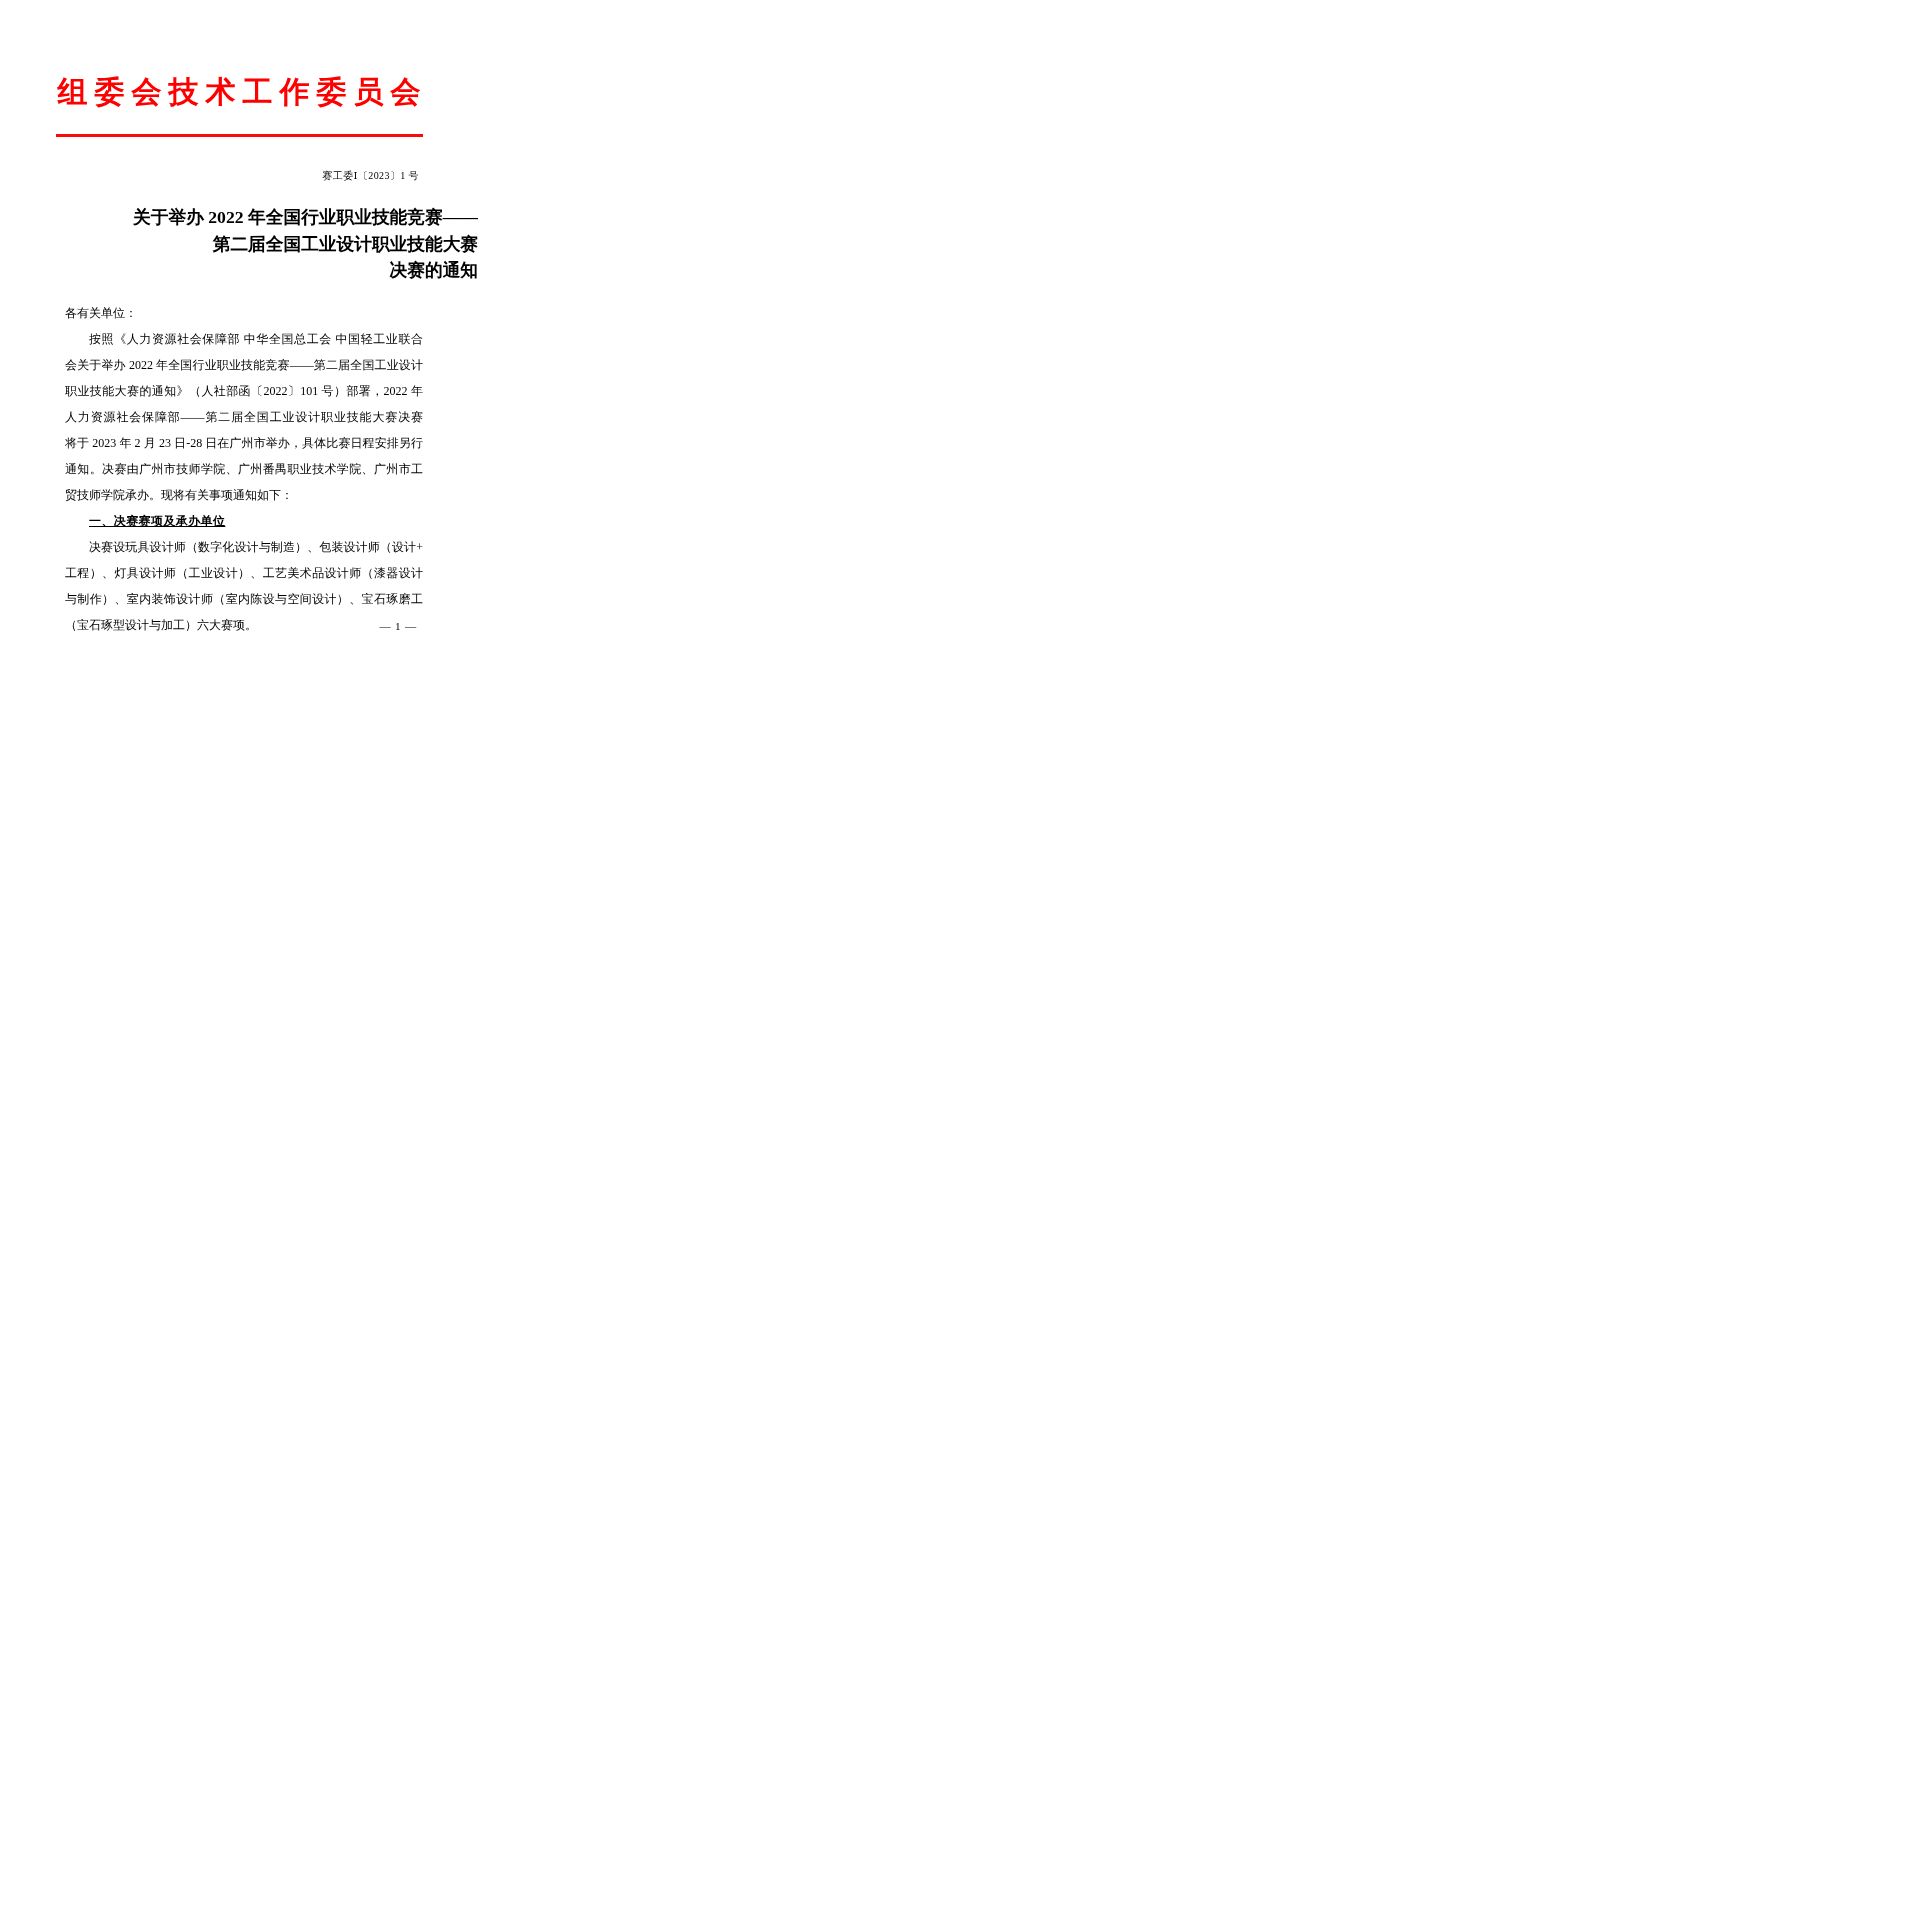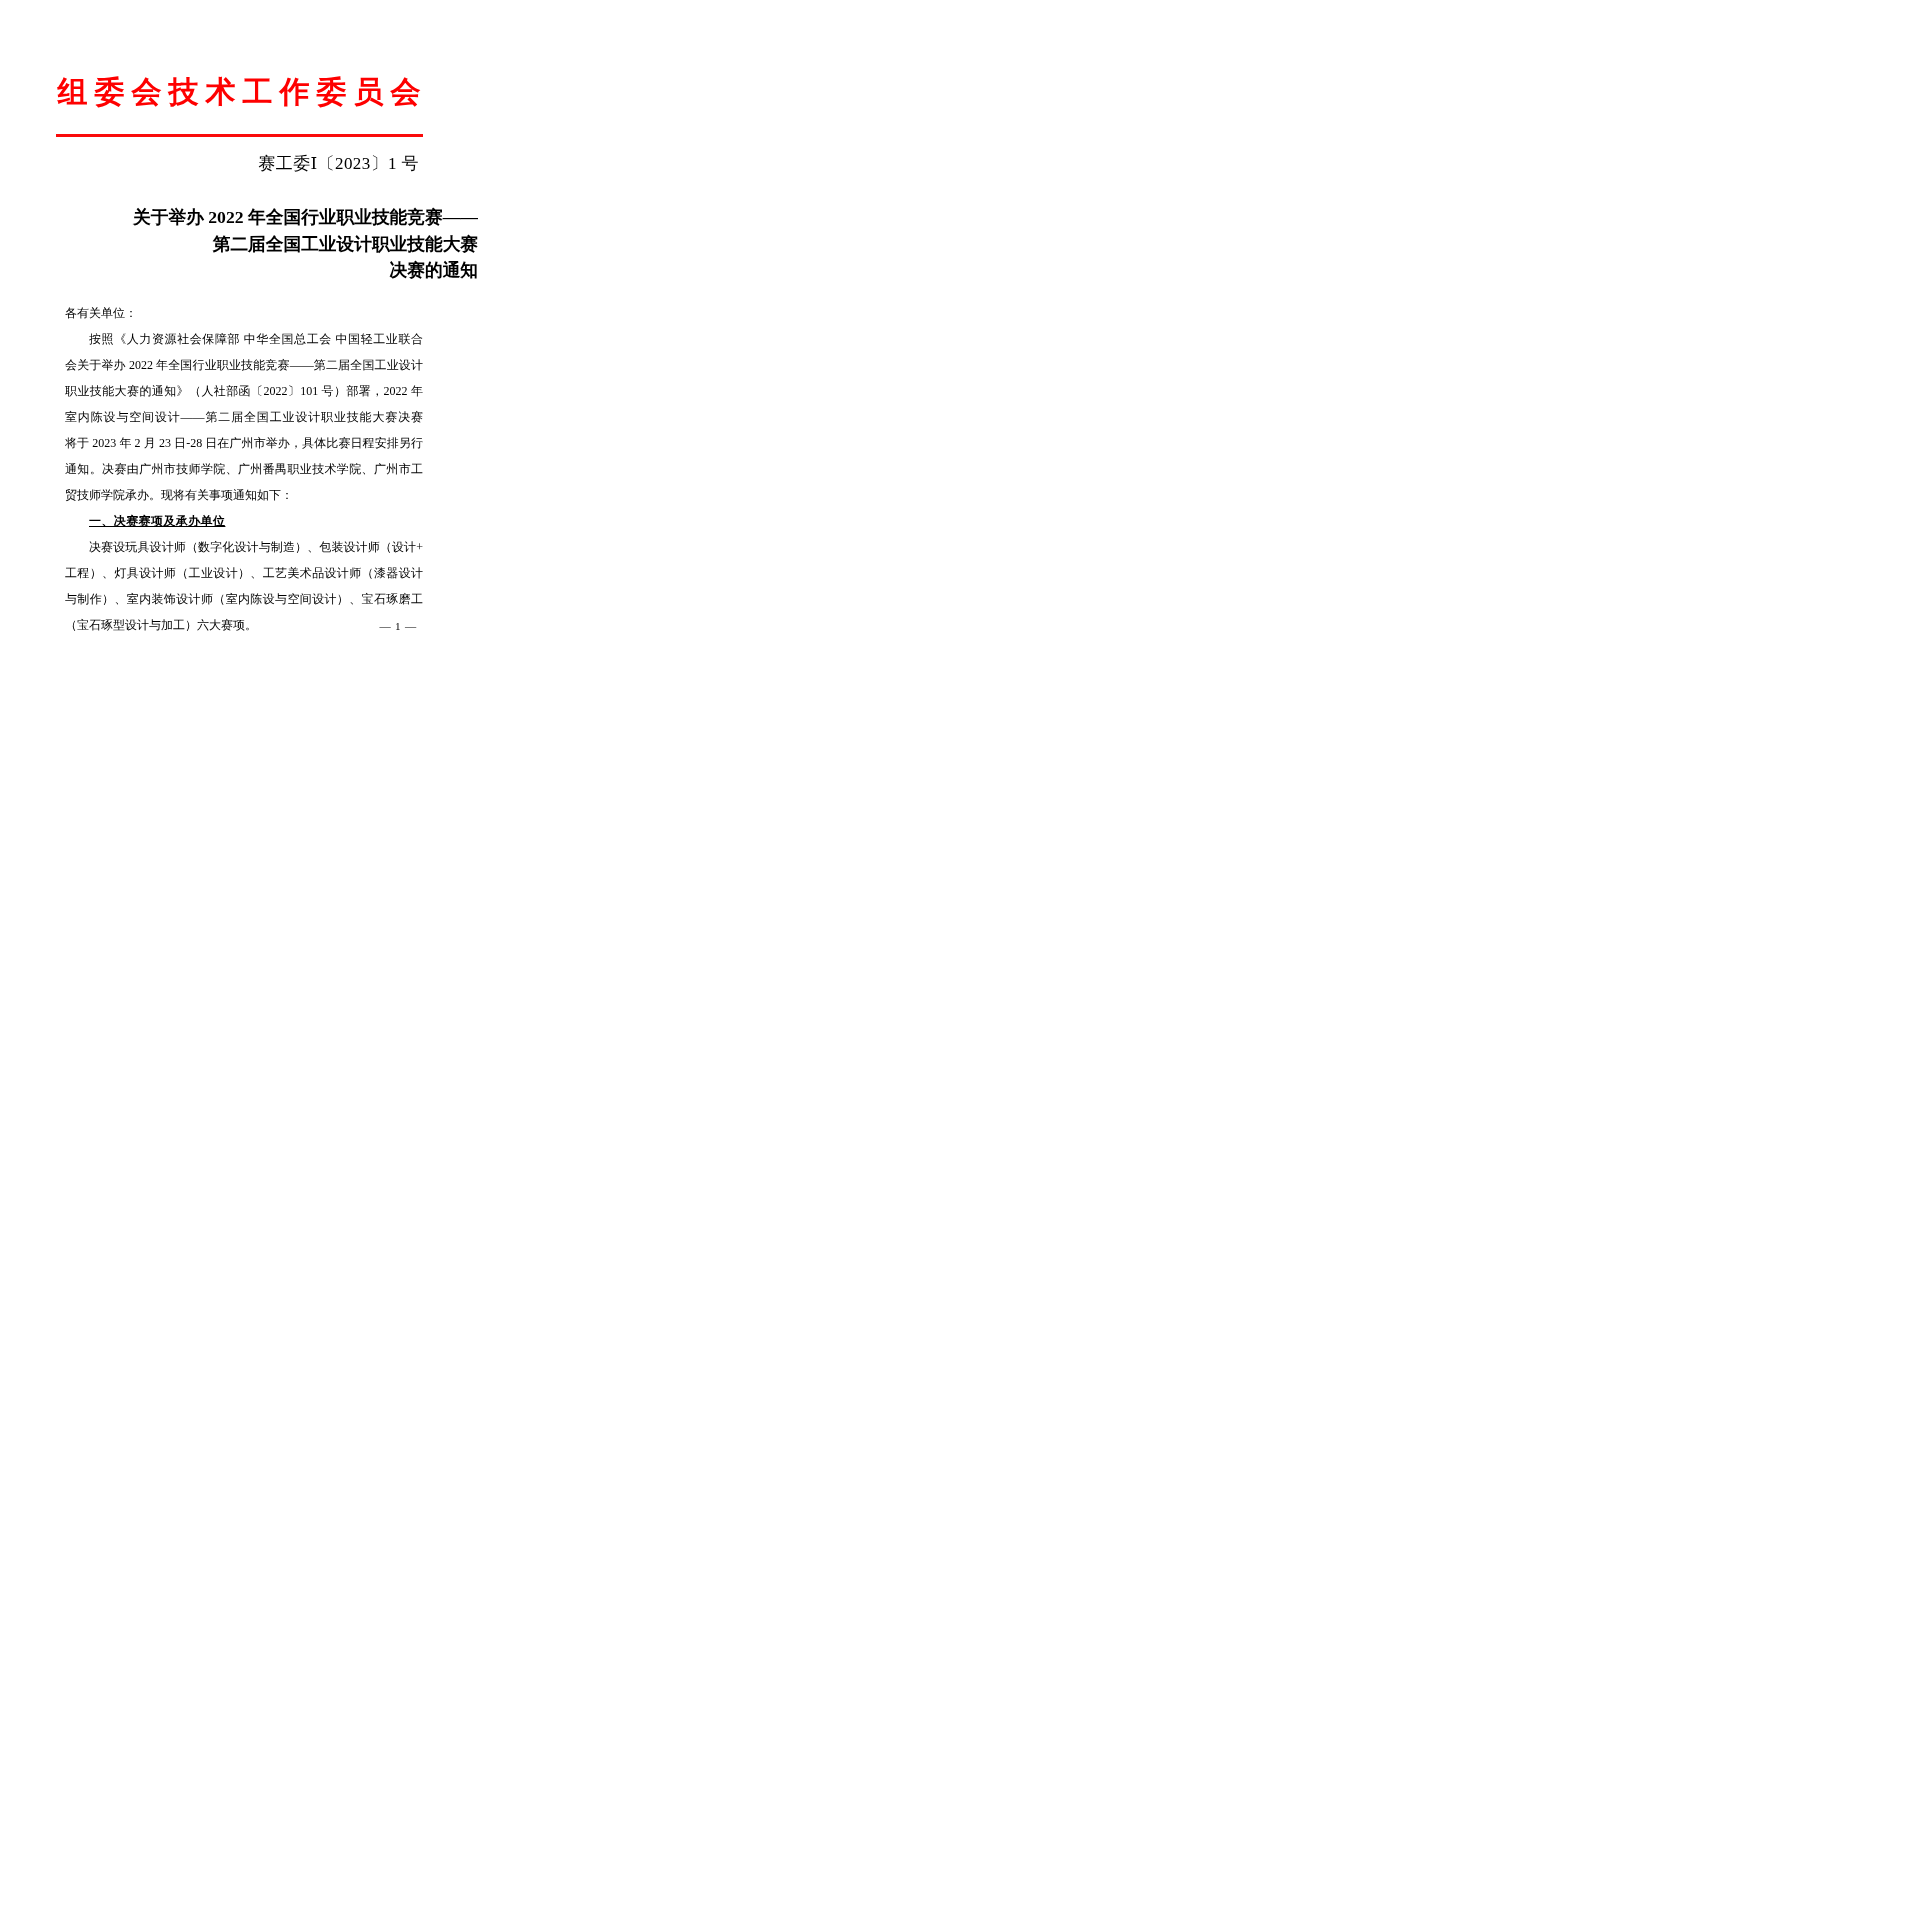--- a/index.html
+++ b/index.html
@@ -49,23 +49,23 @@
     top: 134px;
     left: 56px;
     width: 367px;
     height: 2.7px;
     background: var(--red-rule, #fa0a0a);
   }
 
   
   .doc-number {
     position: absolute;
-    top: 156px;
+    top: 168px;
     right: 59px;
-    font-size: 17px;
+    font-size: 10px;
     line-height: 15.4px;
     letter-spacing: 0.4px;
     white-space: nowrap;
   }
 
   
   .notice-title {
     position: absolute;
     top: 204px;
     left: 0;
@@ -131,21 +131,21 @@
     <div class="t-line">关于举办 2022 年全国行业职业技能竞赛——</div>
     <div class="t-line">第二届全国工业设计职业技能大赛</div>
     <div class="t-line">决赛的通知</div>
   </div>
 
   <div class="body-block">
       <p class="bline">各有关单位：</p>
       <p class="bline indent fill">按照《人力资源社会保障部 中华全国总工会 中国轻工业联合</p>
       <p class="bline fill">会关于举办 2022 年全国行业职业技能竞赛——第二届全国工业设计</p>
       <p class="bline fill">职业技能大赛的通知》（人社部函〔2022〕101 号）部署，2022 年</p>
-      <p class="bline fill">室内陈设与空间设计——第二届全国工业设计职业技能大赛决赛</p>
+      <p class="bline fill">人力资源社会保障部——第二届全国工业设计职业技能大赛决赛</p>
       <p class="bline fill">将于 2023 年 2 月 23 日-28 日在广州市举办，具体比赛日程安排另行</p>
       <p class="bline fill">通知。决赛由广州市技师学院、广州番禺职业技术学院、广州市工</p>
       <p class="bline">贸技师学院承办。现将有关事项通知如下：</p>
       <p class="bline indent bold">一、决赛赛项及承办单位</p>
       <p class="bline indent fill">决赛设玩具设计师（数字化设计与制造）、包装设计师（设计+</p>
       <p class="bline fill">工程）、灯具设计师（工业设计）、工艺美术品设计师（漆器设计</p>
       <p class="bline fill">与制作）、室内装饰设计师（室内陈设与空间设计）、宝石琢磨工</p>
       <p class="bline">（宝石琢型设计与加工）六大赛项。</p>
     </div>
 

